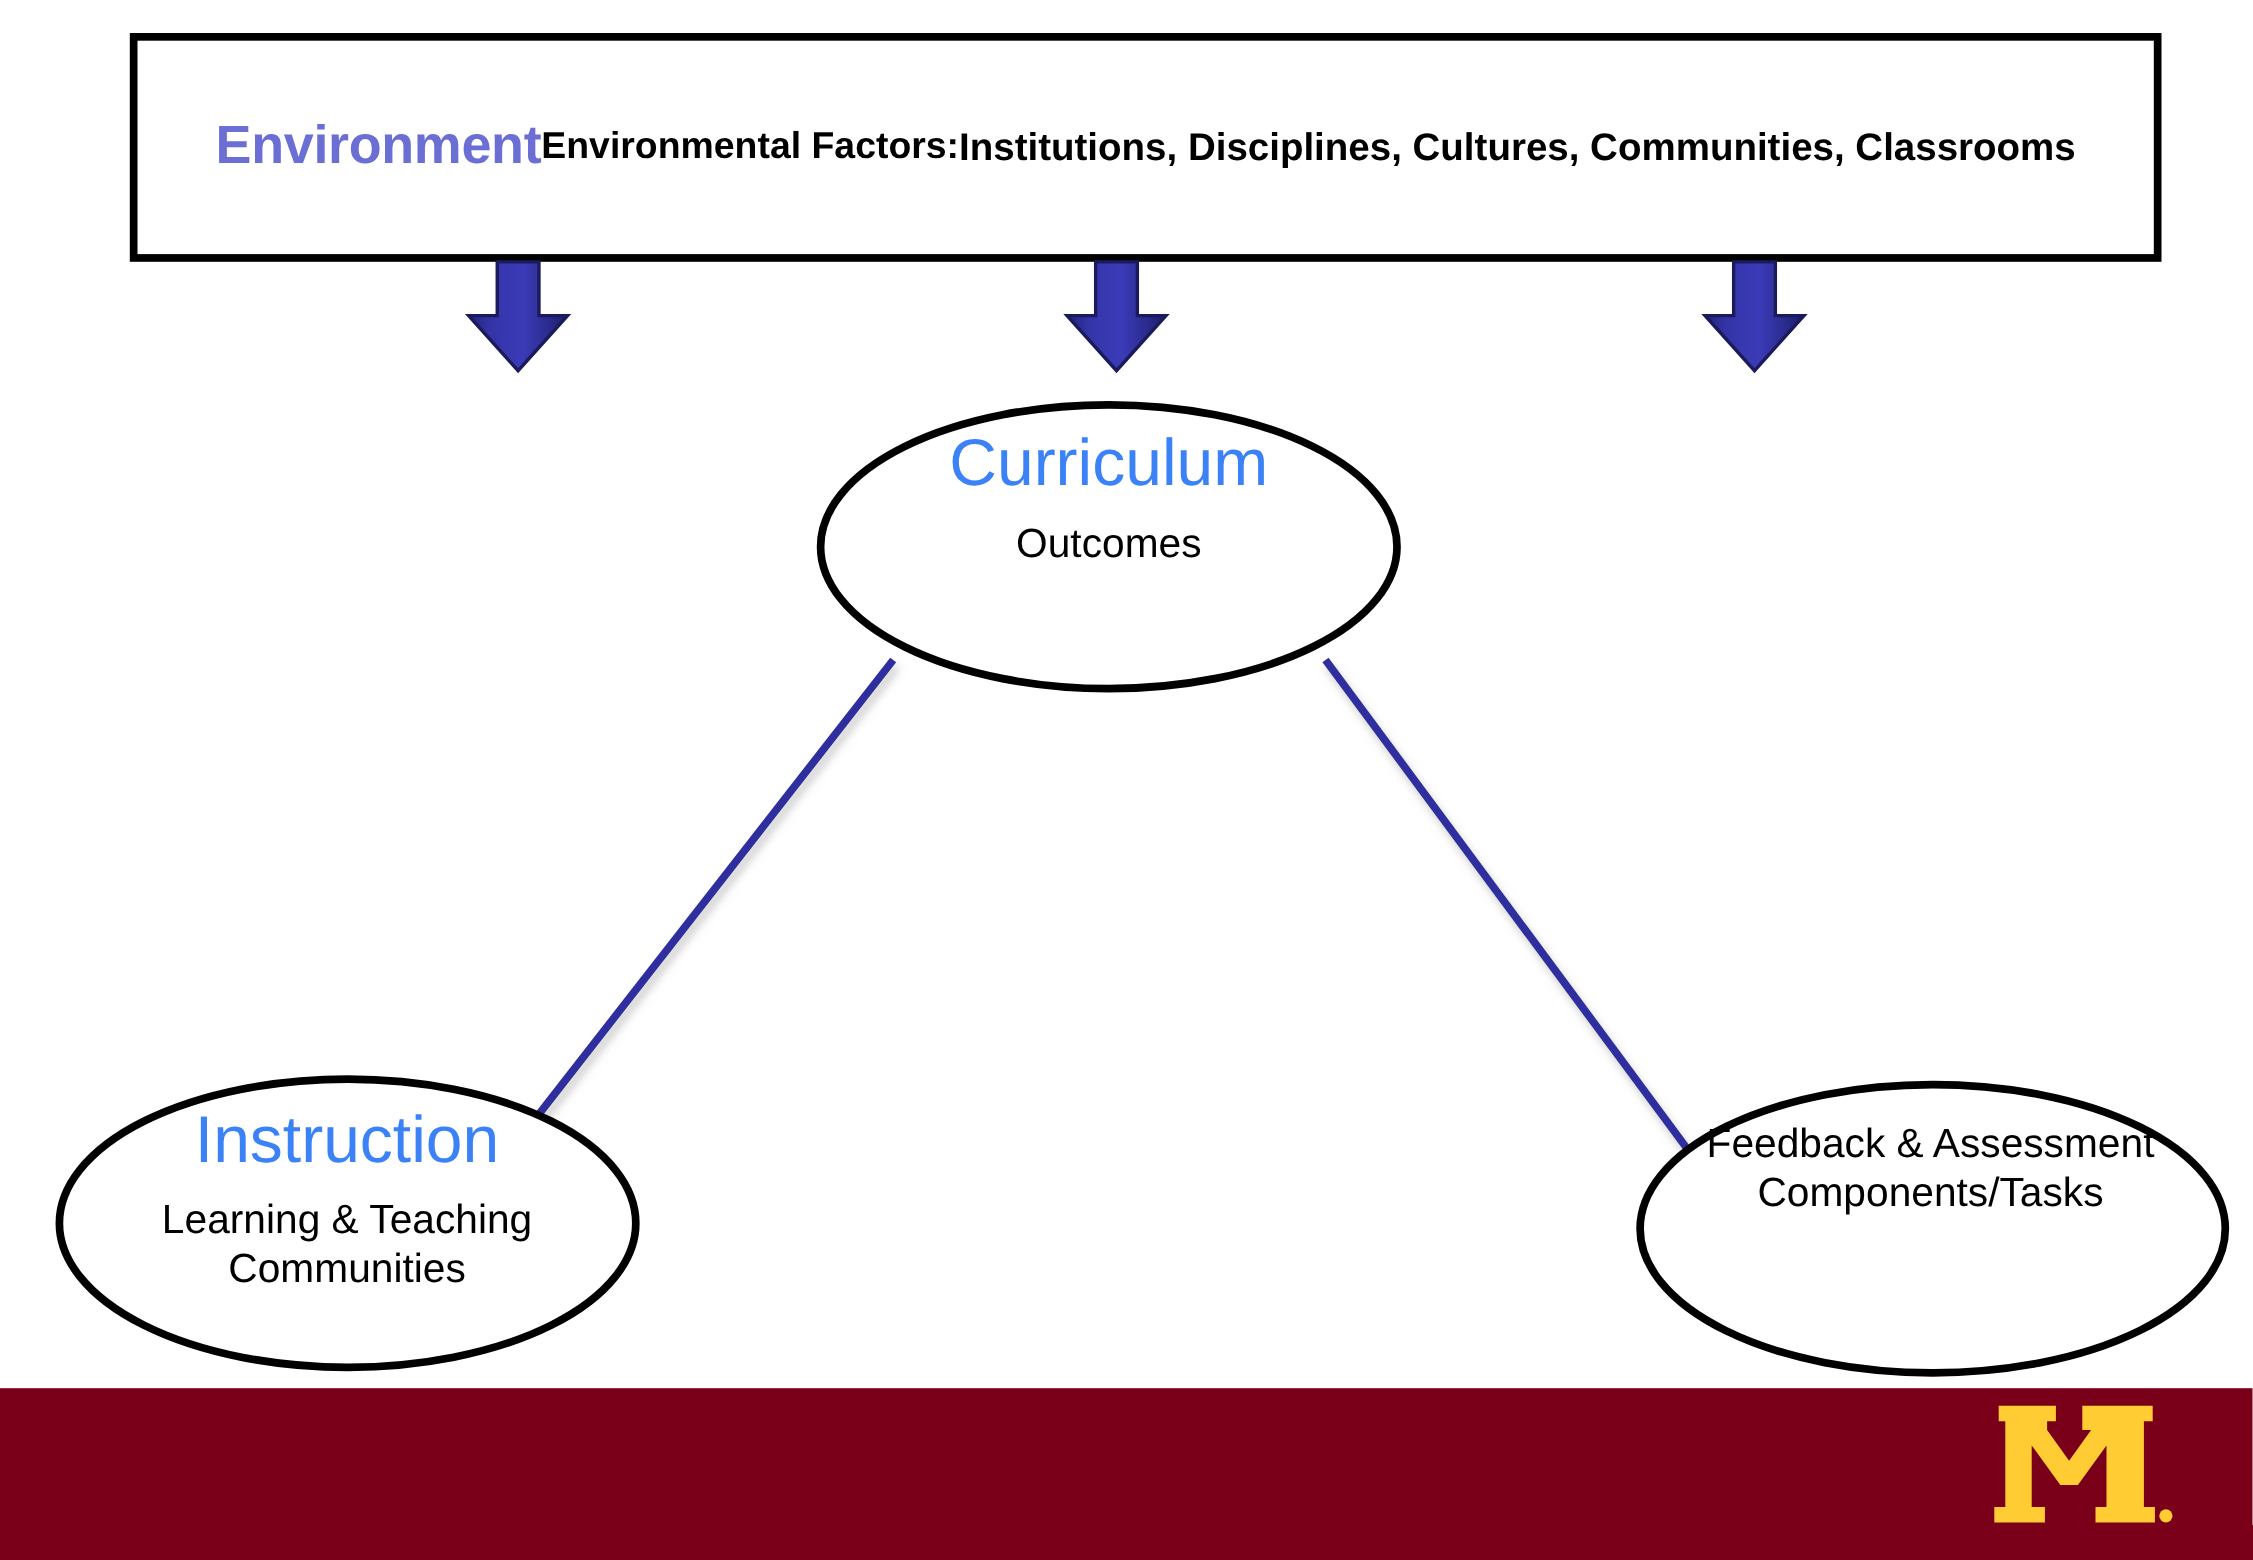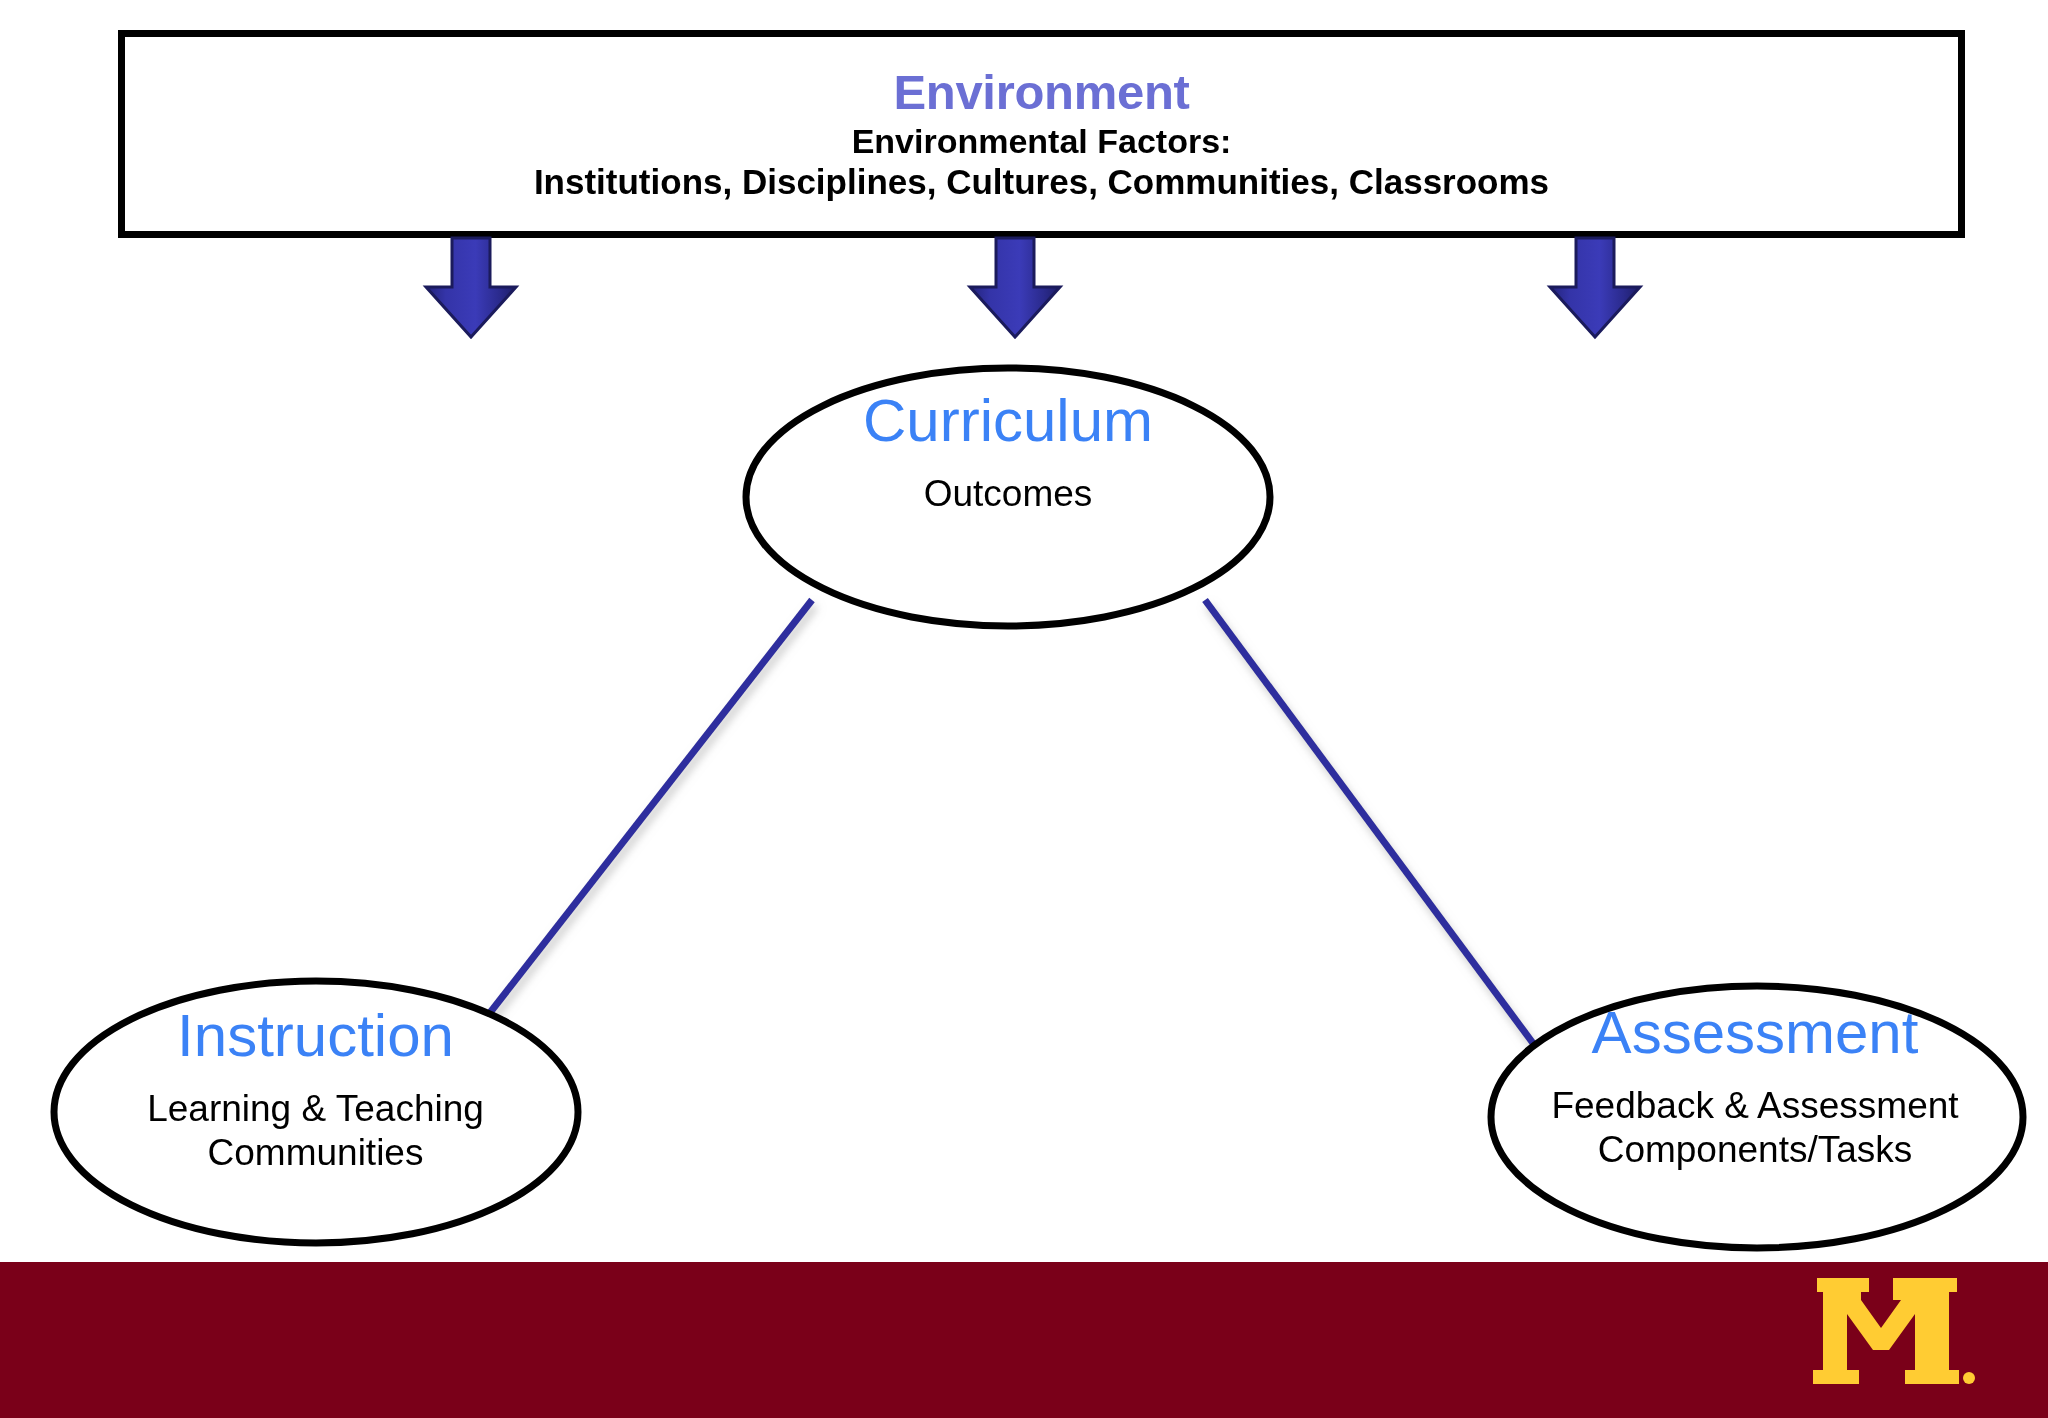--- a/index.html
+++ b/index.html
@@ -22,21 +22,21 @@
   .env-box {
     position: absolute;
     left: 118px;
     top: 30px;
     width: 1847px;
     height: 208px;
     border: 7px solid #000000;
     background: #ffffff;
     box-sizing: border-box;
     display: flex;
-    flex-direction: column;
+    flex-direction: row;
     align-items: center;
     justify-content: center;
   }
   .env-title {
     color: #6b6fd4;
     font-weight: bold;
     font-size: 49px;
     line-height: 1.08;
     letter-spacing: -0.3px;
     font-family: "Liberation Sans", sans-serif;
@@ -217,21 +217,20 @@
 
   <div class="node-text" id="instruction-text">
     <div class="node-title">Instruction</div>
     <div class="node-body">
       <div>Learning &amp; Teaching</div>
       <div>Communities</div>
     </div>
   </div>
 
   <div class="node-text" id="assessment-text">
-    <div class="node-title">Assessment</div>
     <div class="node-body">
       <div>Feedback &amp; Assessment</div>
       <div>Components/Tasks</div>
     </div>
   </div>
 
   <div class="umn-bar">
     <div class="umn-lockup">
 
       <svg width="165" height="118" viewBox="0 0 165 118">

